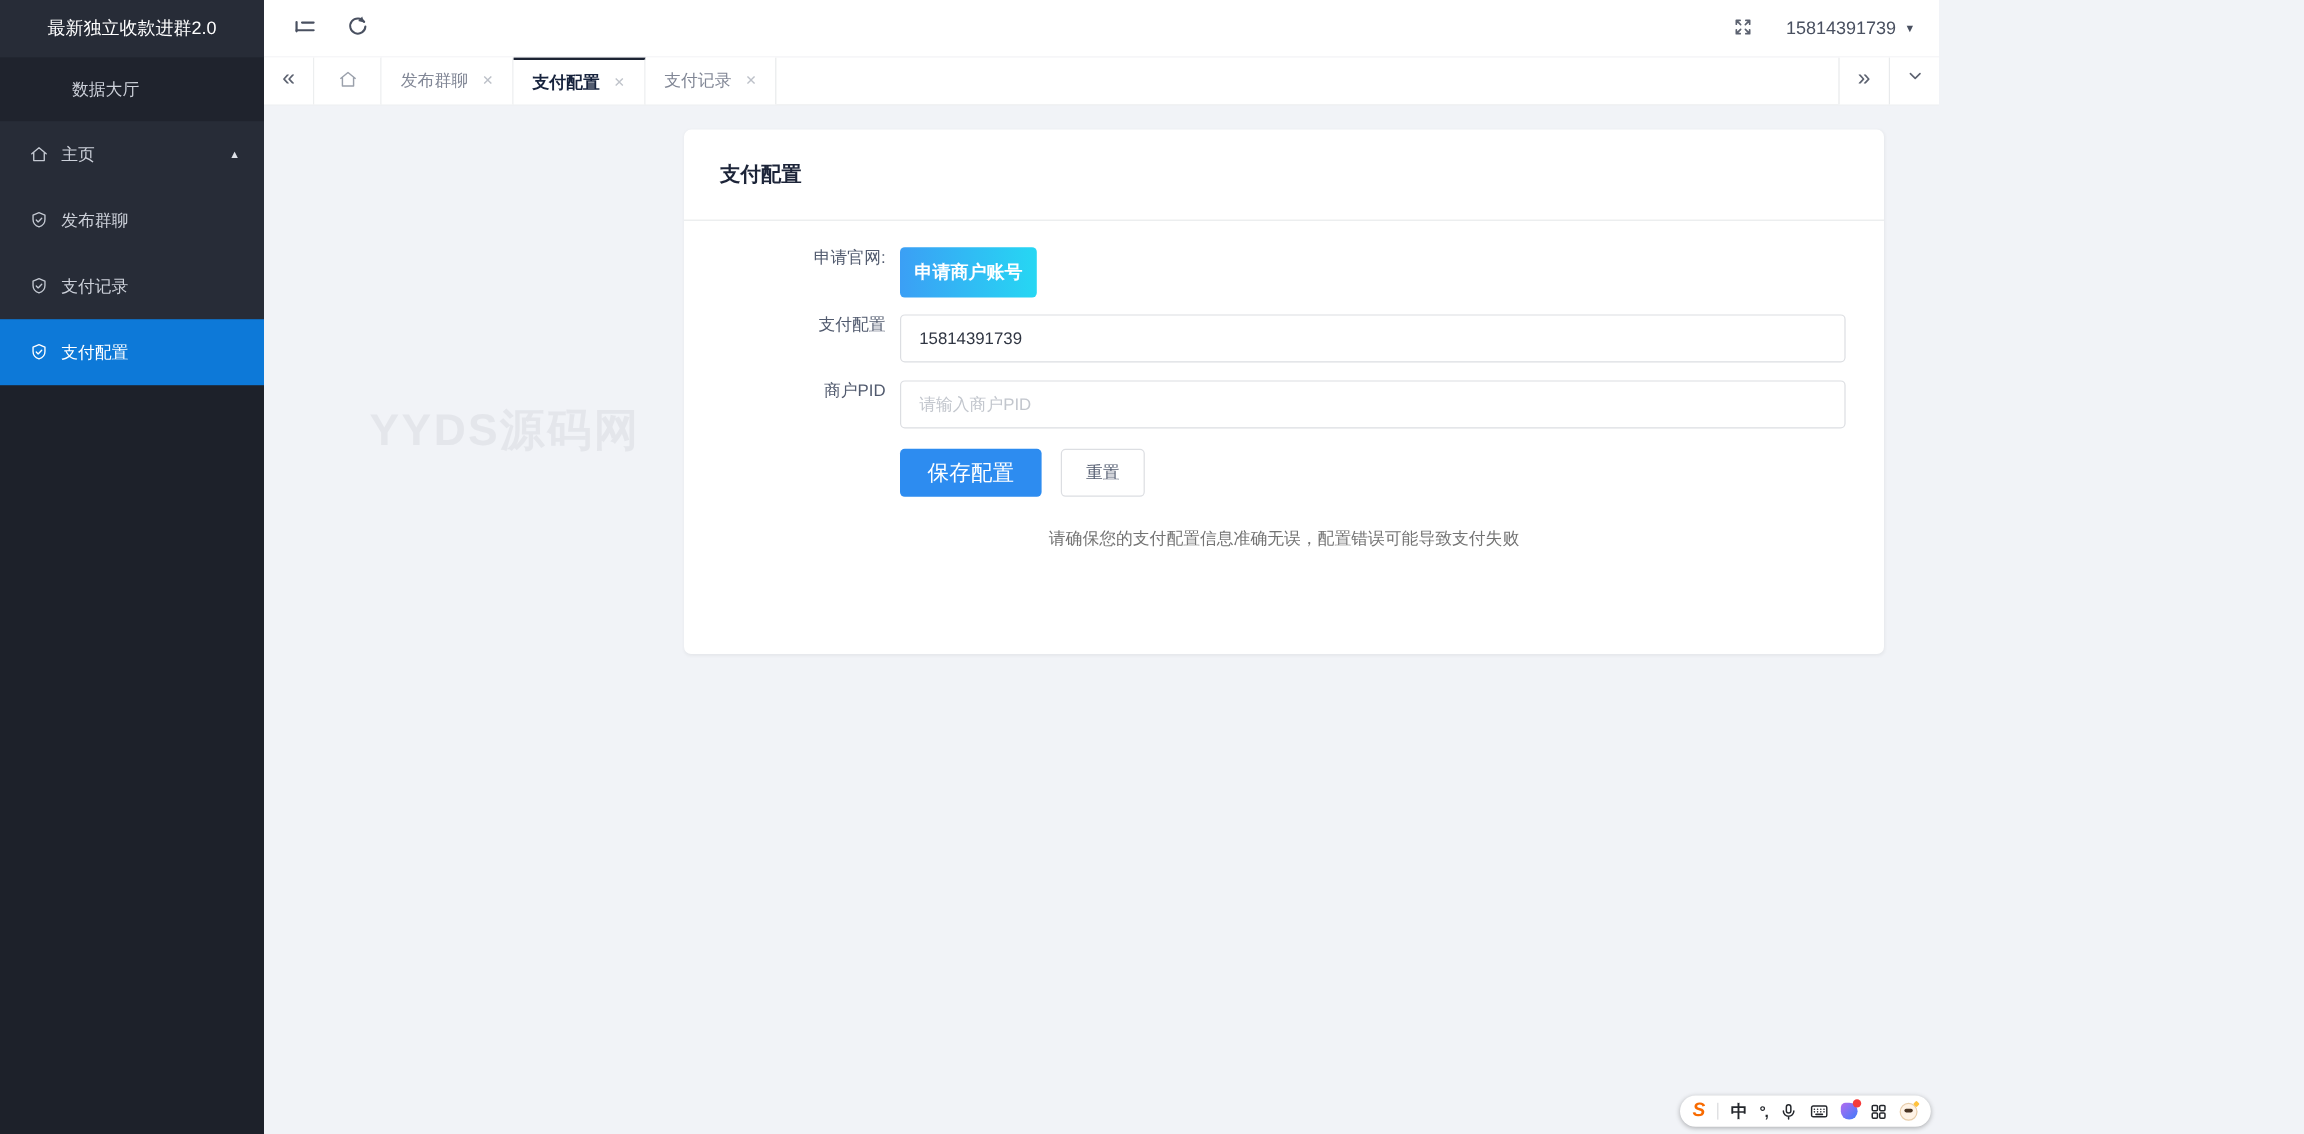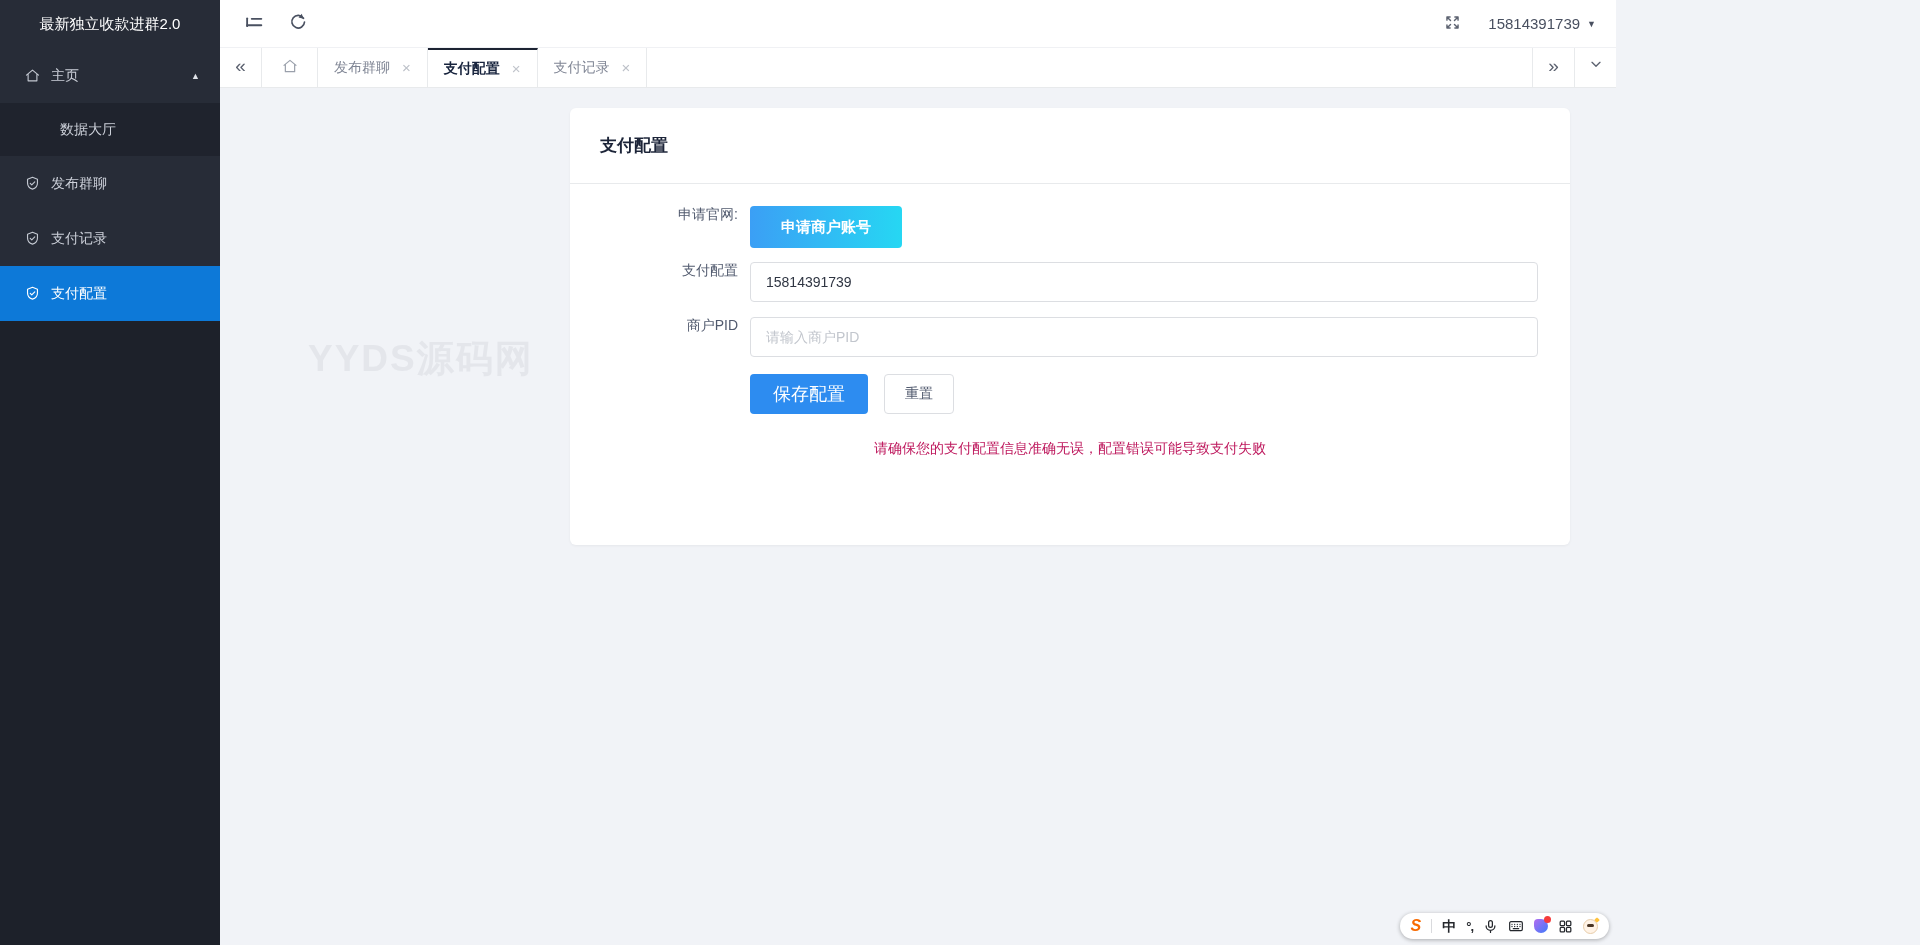--- a/index.html
+++ b/index.html
@@ -47,27 +47,27 @@
   .content { position:absolute; left:220px; top:88px; right:0; bottom:0; background:#f1f3f7; }
   .watermark { position:absolute; left:88px; top:246px; font-size:37px; font-weight:700; color:#e4e6eb; letter-spacing:2px; user-select:none; white-space:nowrap; }
 
   .card { position:absolute; left:350px; top:20px; width:1000px; height:437px; background:#ffffff; border-radius:6px; box-shadow:0 1px 3px rgba(0,0,0,.05); }
   .card-header { height:76px; display:flex; align-items:center; padding:0 30px; border-bottom:1px solid #e8eaec; }
   .card-title { font-size:17px; font-weight:700; color:#1c2438; margin:0; }
   .card-body { padding-top:22px; }
   .frow { display:flex; align-items:flex-start; margin-bottom:15px; }
   .frow.btn-row { margin-bottom:14px; }
   .frow label { width:168px; flex:none; text-align:right; margin-right:12px; color:#515a6e; font-size:14px; }
-  .btn-gradient { height:42px; padding:0 31px; border:none; border-radius:4px; background:linear-gradient(90deg,#3b9ff5,#26d7f3); color:#ffffff; font-size:15px; font-weight:700; cursor:pointer; }
+  .btn-gradient { height:42px; padding:0 12px; border:none; border-radius:4px; background:linear-gradient(90deg,#3b9ff5,#26d7f3); color:#ffffff; font-size:15px; font-weight:700; cursor:pointer; }
   .finput { width:788px; height:40px; border:1px solid #dcdee2; border-radius:4px; padding:0 15px; font-size:14px; color:#2f3542; background:#ffffff; outline:none; }
   .finput::placeholder { color:#c2c6cd; }
   .frow.actions { margin-top:17px; margin-bottom:0; }
   .btn-primary { height:40px; padding:0 23px; background:#2d8cf0; border:none; border-radius:4px; color:#ffffff; font-size:18px; cursor:pointer; }
   .btn-default { height:40px; padding:0 20px; background:#ffffff; border:1px solid #dcdee2; border-radius:4px; color:#515a6e; font-size:14px; margin-left:16px; cursor:pointer; }
-  .note { text-align:center; color:#be185d; font-size:14px; margin:26px 0 4px 0; }
+  .note { text-align:center; color:#737373; font-size:14px; margin:26px 0 4px 0; }
 
   
   .ime-bar { position:absolute; right:7px; bottom:6px; height:26px; background:#ffffff; border-radius:13px; box-shadow:0 1px 4px rgba(0,0,0,.3); display:flex; align-items:center; padding:0 11px; gap:10px; z-index:20; }
   .ime-s { color:#f86a00; font-weight:900; font-size:16px; font-style:italic; line-height:1; cursor:pointer; }
   .ime-divider { width:1px; height:14px; background:#d9dadd; }
   .ime-mode { color:#24272c; font-size:14px; font-weight:700; line-height:1; cursor:pointer; }
   .ime-punct { color:#24272c; font-size:13px; font-weight:700; line-height:1; cursor:pointer; letter-spacing:-1px; }
   .ime-icon { display:flex; cursor:pointer; }
   .ime-blob { width:14px; height:14px; border-radius:4px 7px 7px 7px; background:linear-gradient(135deg,#b36cf0,#3e7bfa); position:relative; cursor:pointer; }
   .ime-blob::after { content:""; position:absolute; right:-3px; top:-3px; width:7px; height:7px; border-radius:50%; background:#f53b3b; }
@@ -76,31 +76,31 @@
   .ime-emoji::after { content:""; position:absolute; right:-2px; top:-2px; width:4px; height:4px; background:#ffc23d; border-radius:1px; transform:rotate(45deg); }
 </style>
 </head>
 <body>
 
 <div class="app">
 
   <aside class="sidebar">
     <div class="app-title">最新独立收款进群2.0</div>
     <nav class="menu">
+      <div class="menu-item sub">
+        <span>数据大厅</span>
+      </div>
       <div class="menu-item">
         <span class="mi-icon">
           <svg width="17" height="17" viewBox="0 0 24 24">
               <path d="M3.5 11.5 12 4.5l8.5 7M5.8 10v9.5h12.4V10"></path>
             </svg>
         </span>
         <span>主页</span>
         <span class="mi-caret">▲</span>
-      </div>
-      <div class="menu-item sub">
-        <span>数据大厅</span>
       </div>
       <div class="menu-item">
         <span class="mi-icon">
           <svg width="17" height="17" viewBox="0 0 24 24">
               <path d="M12 3.2 19 6v5.2c0 4.3-3 7.4-7 8.7-4-1.3-7-4.4-7-8.7V6z"></path>
               <path d="m8.8 11.8 2.2 2.2 4.2-4.3"></path>
             </svg>
         </span>
         <span>发布群聊</span>
       </div>

